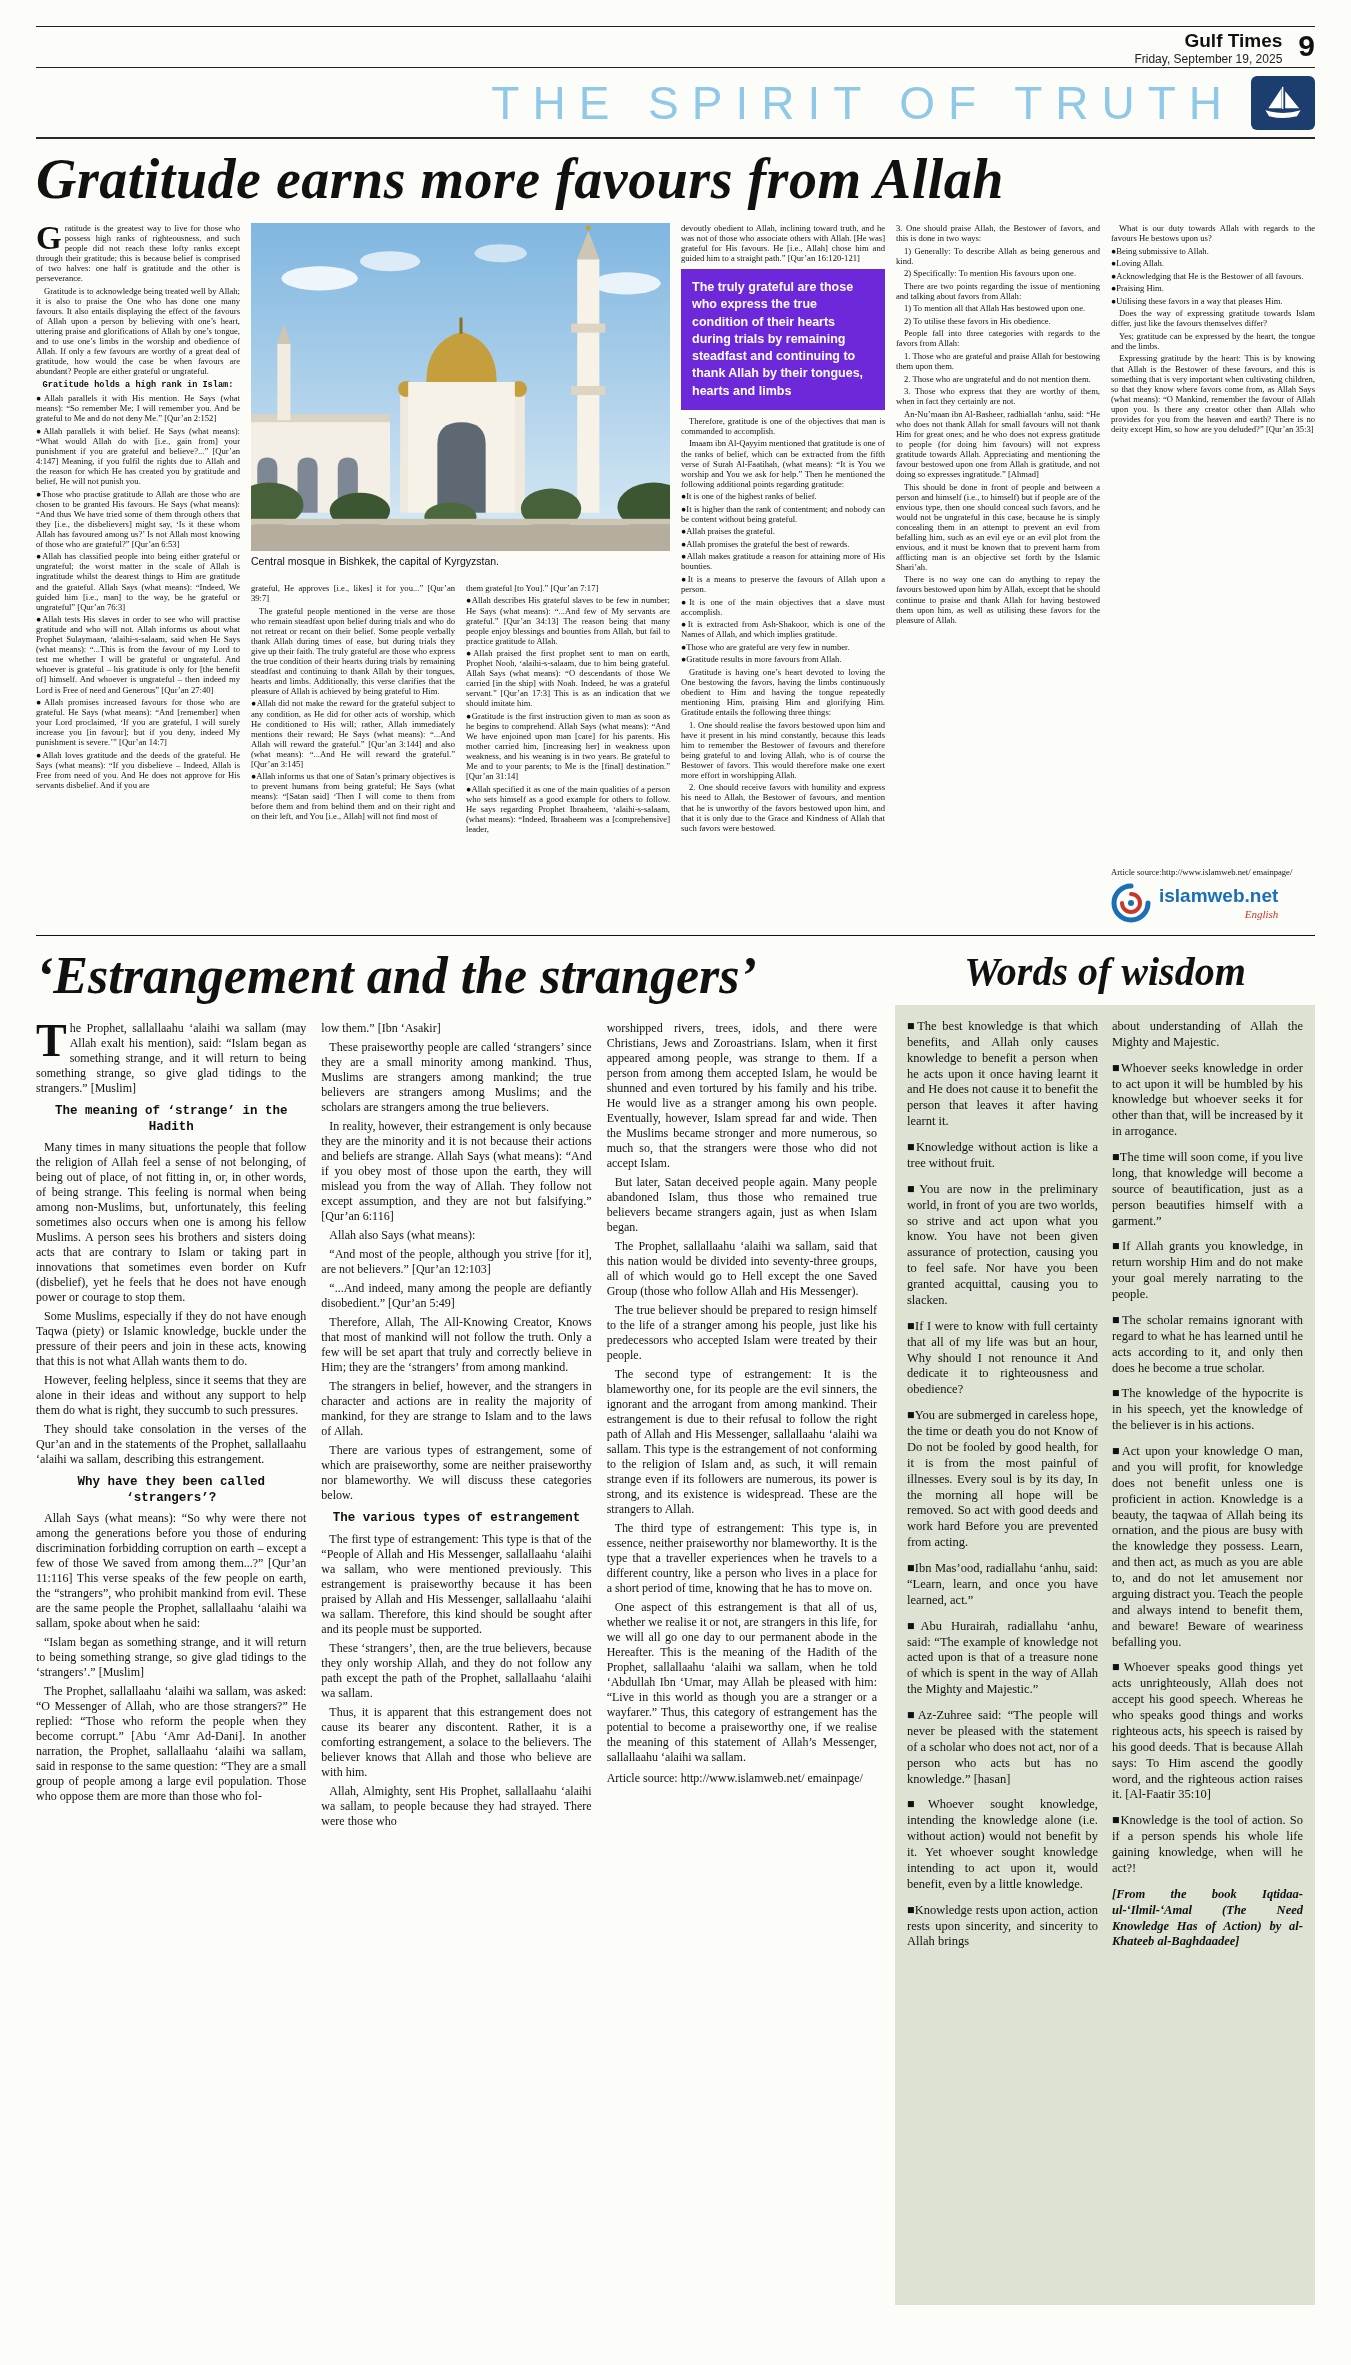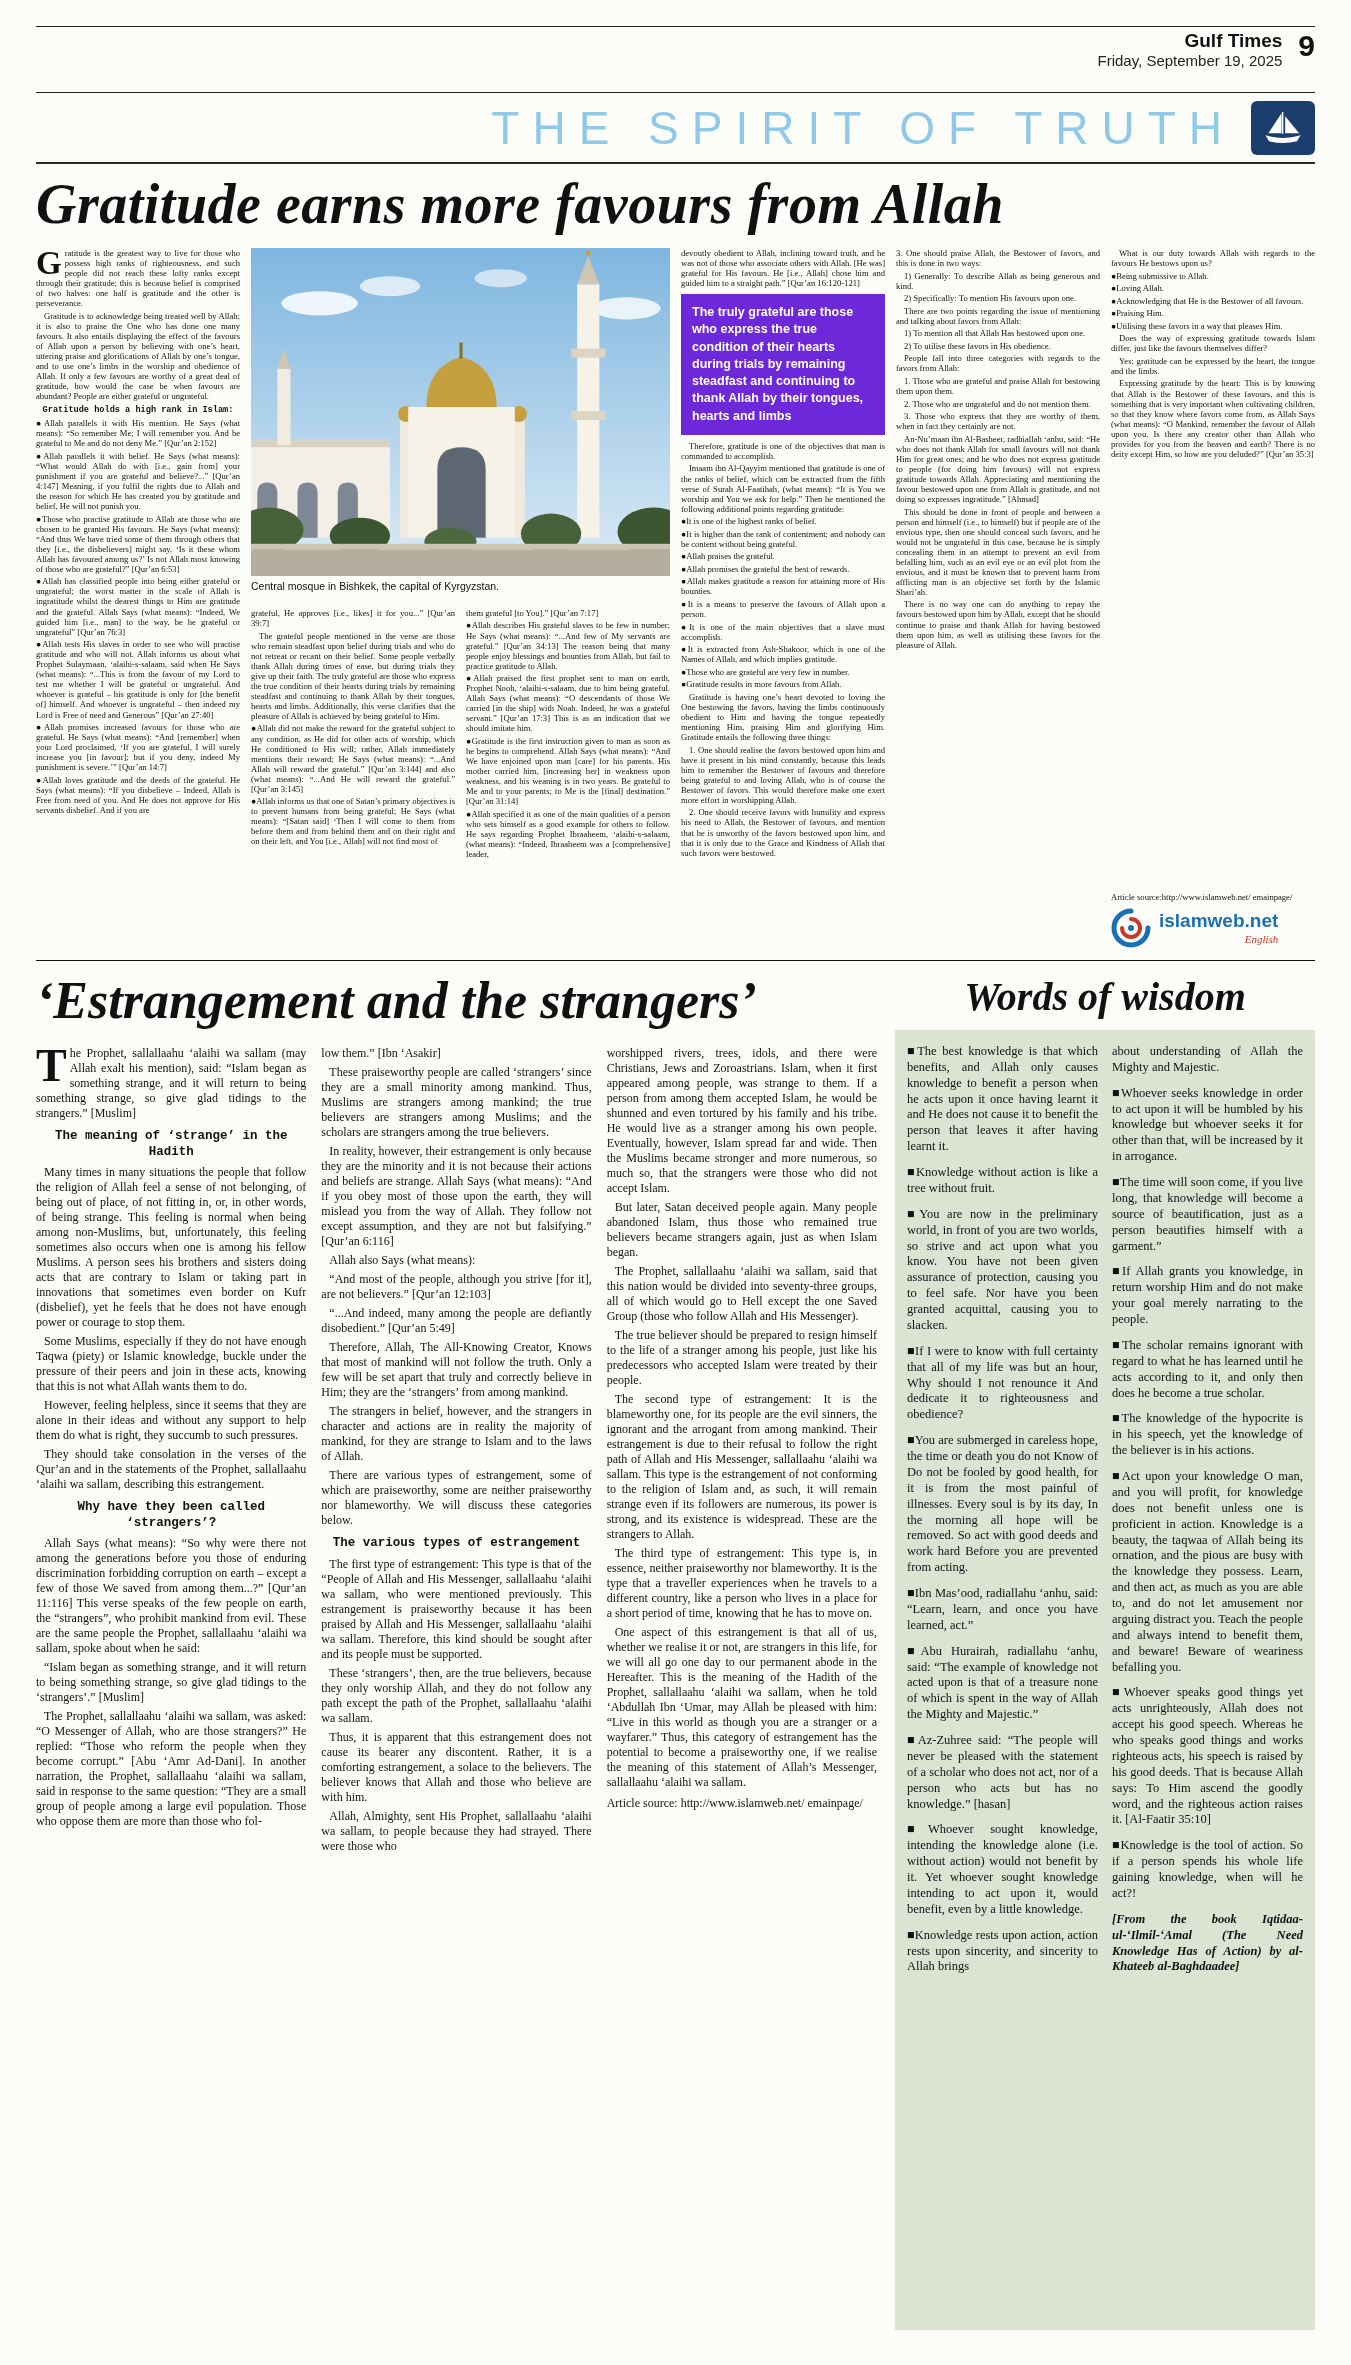--- a/index.html
+++ b/index.html
@@ -2,24 +2,24 @@
 <html><head>
 <meta charset="utf-8">
 <style>
   * { box-sizing: border-box; }
   body { margin:0; background:#888; font-family:"Liberation Sans", sans-serif; }
   .page { width:1351px; height:2365px; margin:0 auto; background:#fcfcf8; color:#111;
           padding:26px 36px 20px; position:relative; overflow:hidden; }
 
   
   .masthead { display:flex; justify-content:flex-end; align-items:flex-start; gap:16px;
-              border-top:1px solid #222; border-bottom:1px solid #222; padding:4px 0 23px; }
+              border-top:1px solid #222; border-bottom:1px solid #222; padding:4px 0 1px; }
   .mast-text { text-align:right; }
   .paper-name { font-weight:bold; font-size:19px; line-height:1.05; }
-  .paper-date { font-size:15px; margin-top:1px; color:#222; }
+  .paper-date { font-size:12px; margin-top:1px; color:#222; }
   .page-num { font-weight:bold; font-size:30px; line-height:1; }
 
   
   .banner { display:flex; justify-content:flex-end; align-items:flex-start; gap:16px;
             padding:8px 0 7px; border-bottom:2px solid #2a2a2a; }
   .banner-title { font-size:46px; color:#8fc9e7; letter-spacing:13px; font-weight:400; white-space:nowrap; }
   .banner-logo { width:64px; height:54px; background:#1c3e6e; border-radius:6px;
                  display:flex; align-items:center; justify-content:center; flex:0 0 auto; }
 
   

